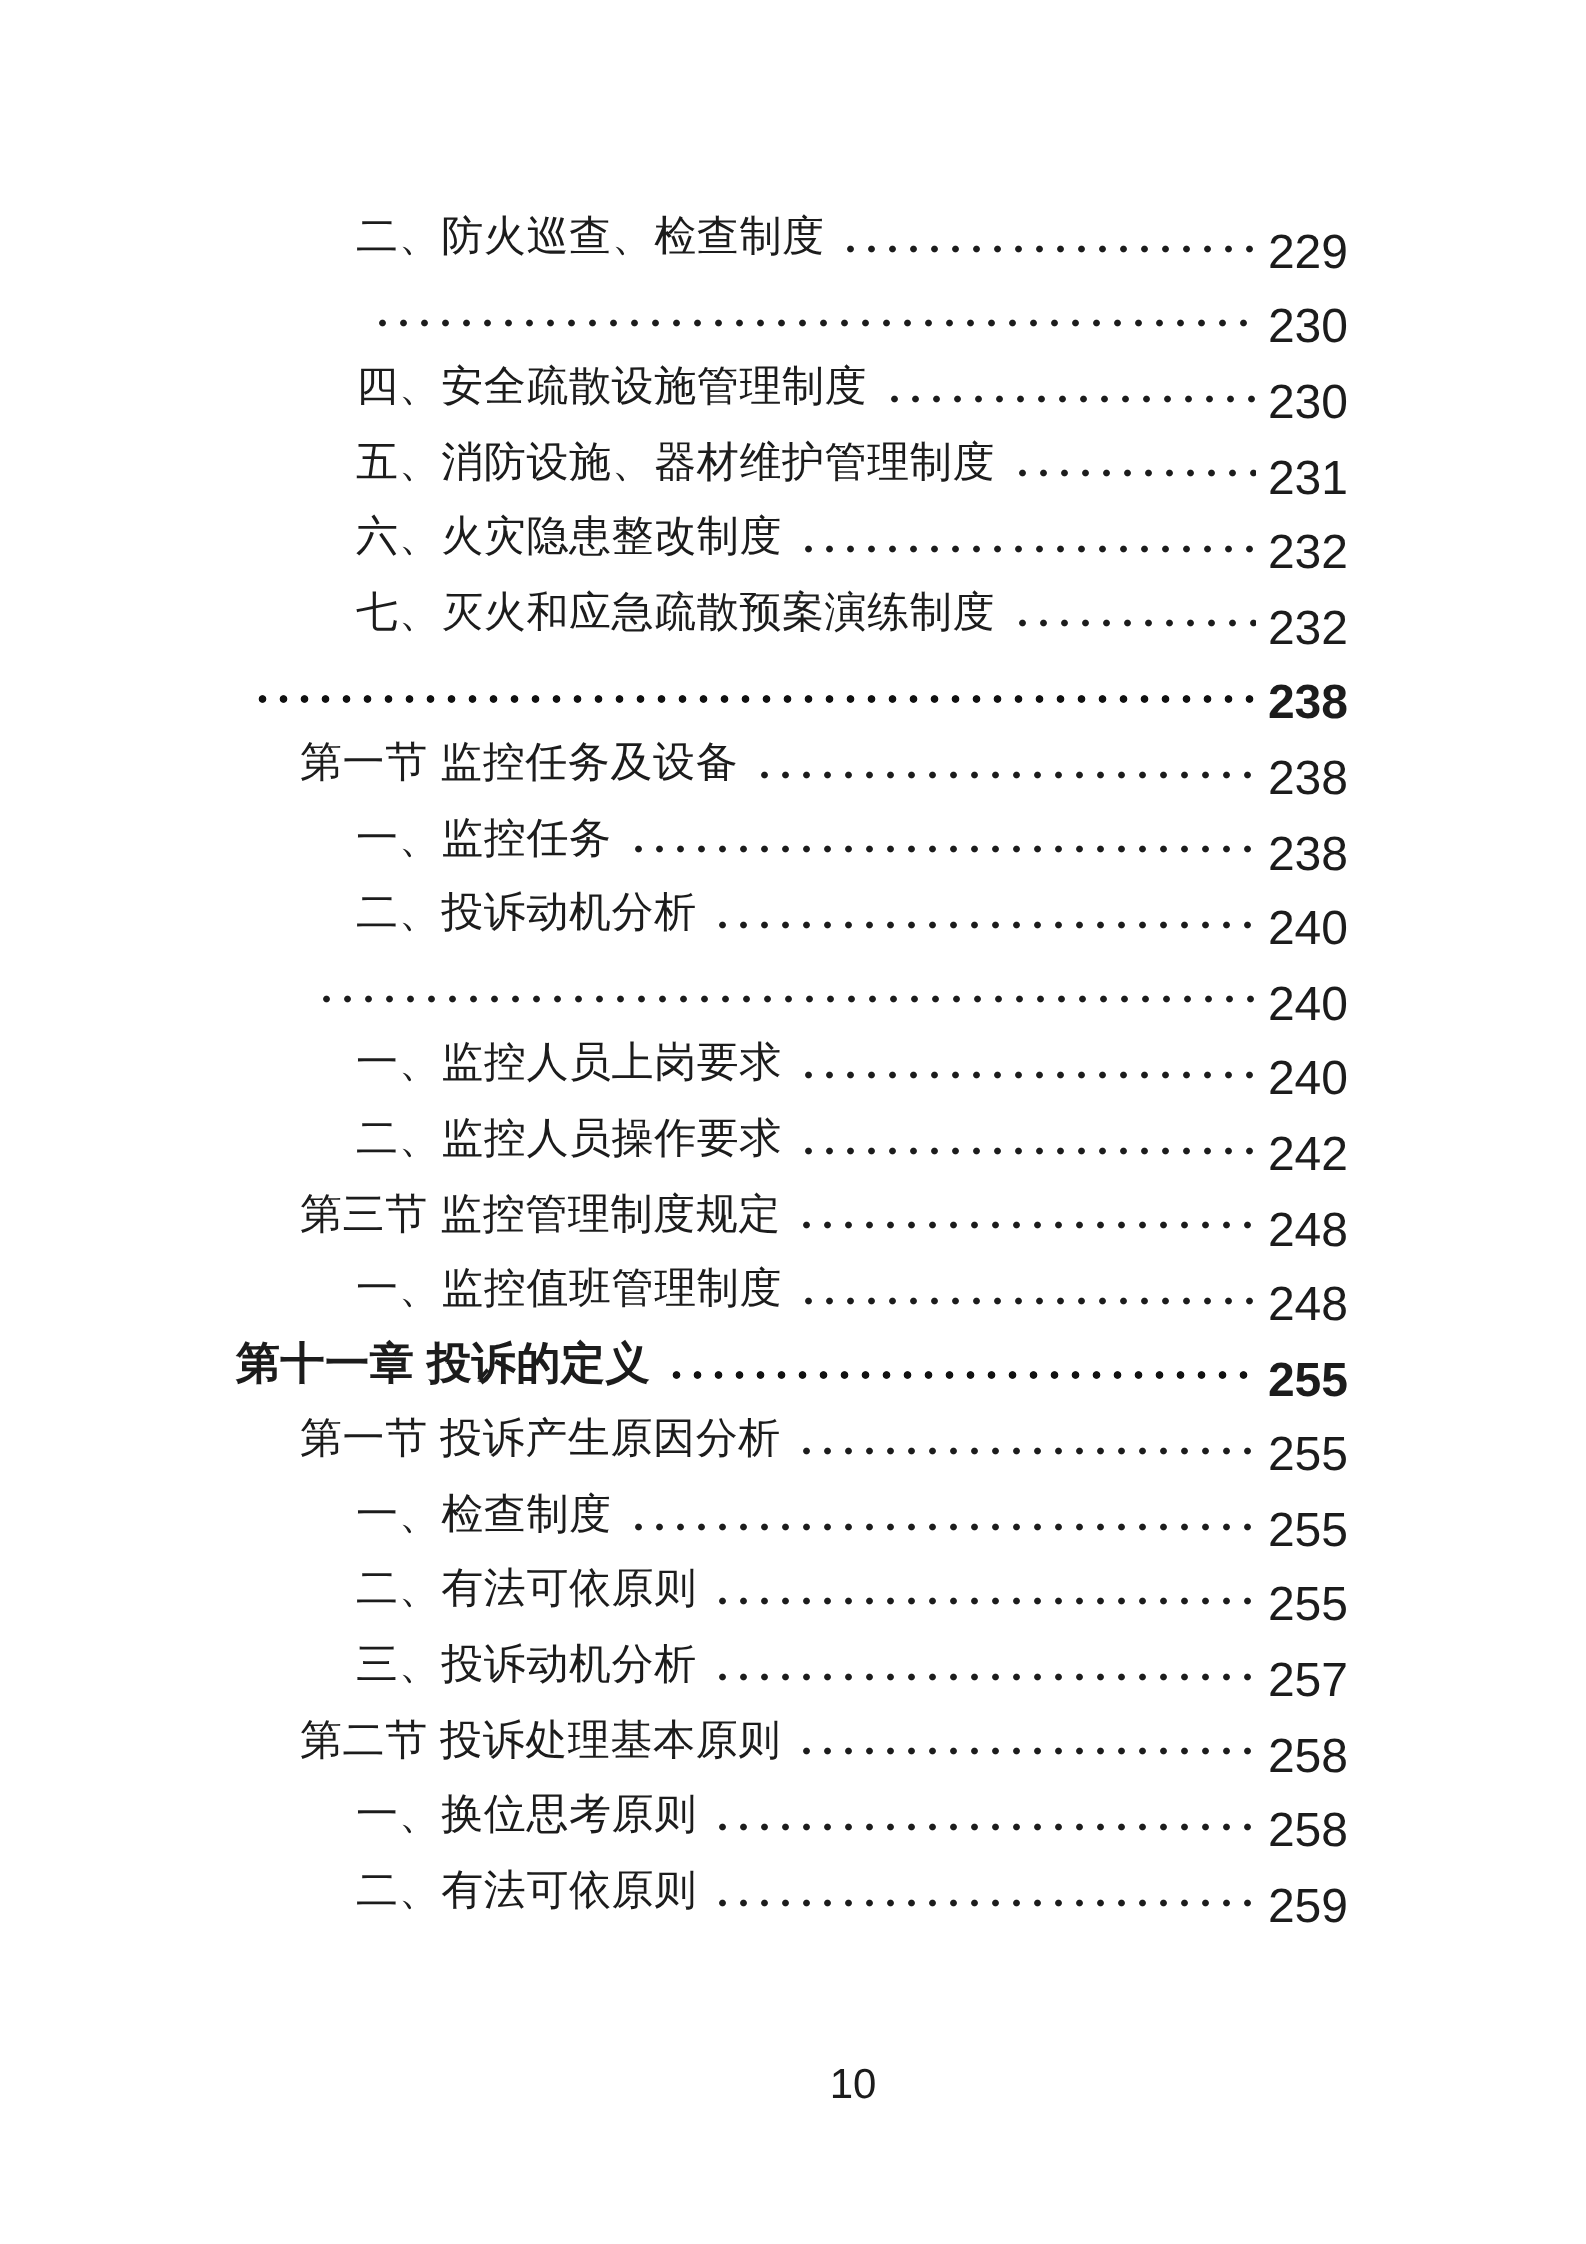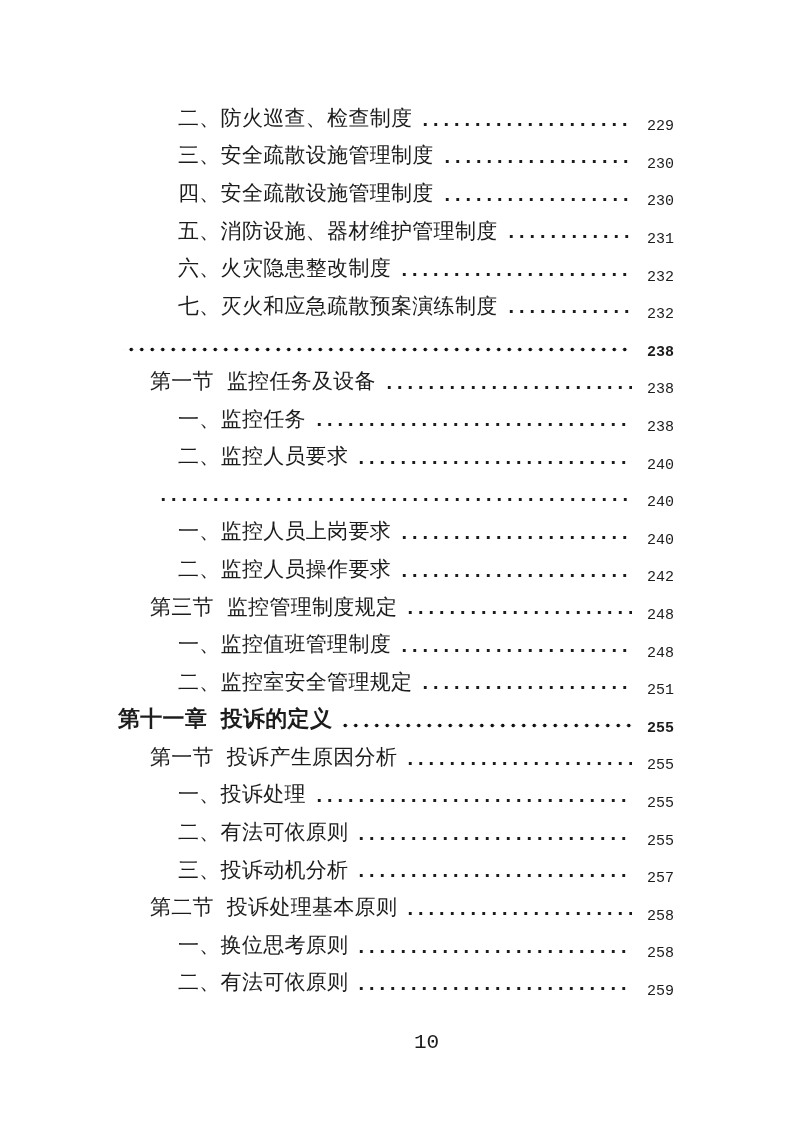--- a/index.html
+++ b/index.html
@@ -6,21 +6,21 @@
     margin: 0;
     padding: 0;
     background: #ffffff;
   }
   .page {
     position: relative;
     width: 793px;
     height: 1122px;
     background: #ffffff;
     overflow: hidden;
-    font-family: Liberation Mono, monospace;
+    font-family: Liberation Sans, sans-serif;
     color: #1c1c1c;
   }
   .toc {
     position: absolute;
     left: 118px;
     top: 99px;
     width: 556px;
   }
   .row {
     display: flex;
@@ -41,21 +41,21 @@
     background-image: radial-gradient(circle, #1c1c1c 1.45px, rgba(0,0,0,0) 1.9px);
     background-size: 10.5px 5px;
     background-repeat: repeat-x;
     background-position: 3px 22.5px;
   }
   .row .pagenum {
     flex: none;
     min-width: 36px;
     margin-left: 6px;
     text-align: right;
-    font-size: 15px;
+    font-size: 24px;
     margin-top: 18px;
   }
   .row.level-section { padding-left: 32px; justify-content: space-between; }
   .row.level-sub     { padding-left: 60px; }
   .row.level-chapter {
     font-weight: 700;
     font-size: 22px;
   }
   .row.level-chapter .leader {
     background-image: radial-gradient(circle, #111111 1.7px, rgba(0,0,0,0) 2.1px);
@@ -81,21 +81,20 @@
 <body>
 
 <div class="page">
   <div class="toc" id="toc">
       <div class="row level-sub">
     <span class="label">二、防火巡查、检查制度</span>
     <span class="leader"></span>
     <span class="pagenum">229</span>
   </div>
       <div class="row level-sub">
-    <span class="label">三、安全疏散设施管理制度</span>
     <span class="leader"></span>
     <span class="pagenum">230</span>
   </div>
       <div class="row level-sub">
     <span class="label">四、安全疏散设施管理制度</span>
     <span class="leader"></span>
     <span class="pagenum">230</span>
   </div>
       <div class="row level-sub">
     <span class="label">五、消防设施、器材维护管理制度</span>
@@ -120,21 +119,21 @@
     <span class="label">第一节 监控任务及设备</span>
     <span class="leader"></span>
     <span class="pagenum">238</span>
   </div>
       <div class="row level-sub">
     <span class="label">一、监控任务</span>
     <span class="leader"></span>
     <span class="pagenum">238</span>
   </div>
       <div class="row level-sub">
-    <span class="label">二、监控人员要求</span>
+    <span class="label">二、投诉动机分析</span>
     <span class="leader"></span>
     <span class="pagenum">240</span>
   </div>
       <div class="row level-section">
     <span class="leader"></span>
     <span class="pagenum">240</span>
   </div>
       <div class="row level-sub">
     <span class="label">一、监控人员上岗要求</span>
     <span class="leader"></span>
@@ -147,38 +146,33 @@
   </div>
       <div class="row level-section">
     <span class="label">第三节 监控管理制度规定</span>
     <span class="leader"></span>
     <span class="pagenum">248</span>
   </div>
       <div class="row level-sub">
     <span class="label">一、监控值班管理制度</span>
     <span class="leader"></span>
     <span class="pagenum">248</span>
-  </div>
-      <div class="row level-sub">
-    <span class="label">二、监控室安全管理规定</span>
-    <span class="leader"></span>
-    <span class="pagenum">251</span>
   </div>
       <div class="row level-chapter">
     <span class="label">第十一章 投诉的定义</span>
     <span class="leader"></span>
     <span class="pagenum">255</span>
   </div>
       <div class="row level-section">
     <span class="label">第一节 投诉产生原因分析</span>
     <span class="leader"></span>
     <span class="pagenum">255</span>
   </div>
       <div class="row level-sub">
-    <span class="label">一、投诉处理</span>
+    <span class="label">一、检查制度</span>
     <span class="leader"></span>
     <span class="pagenum">255</span>
   </div>
       <div class="row level-sub">
     <span class="label">二、有法可依原则</span>
     <span class="leader"></span>
     <span class="pagenum">255</span>
   </div>
       <div class="row level-sub">
     <span class="label">三、投诉动机分析</span>

